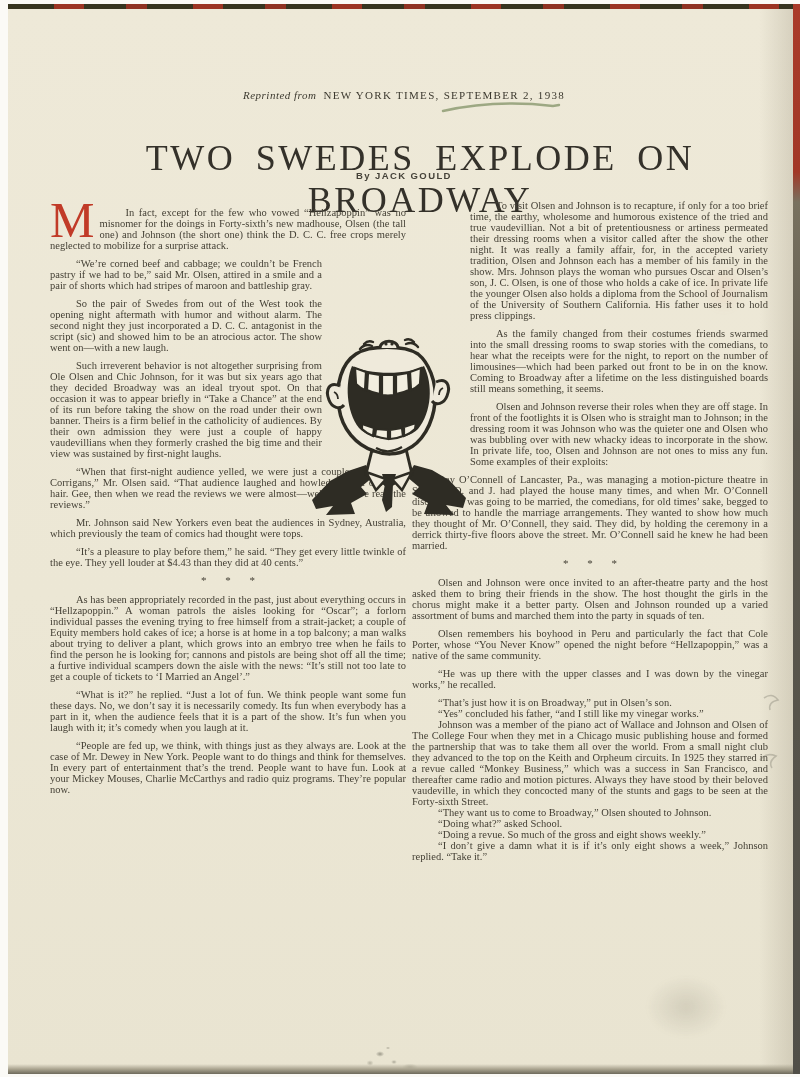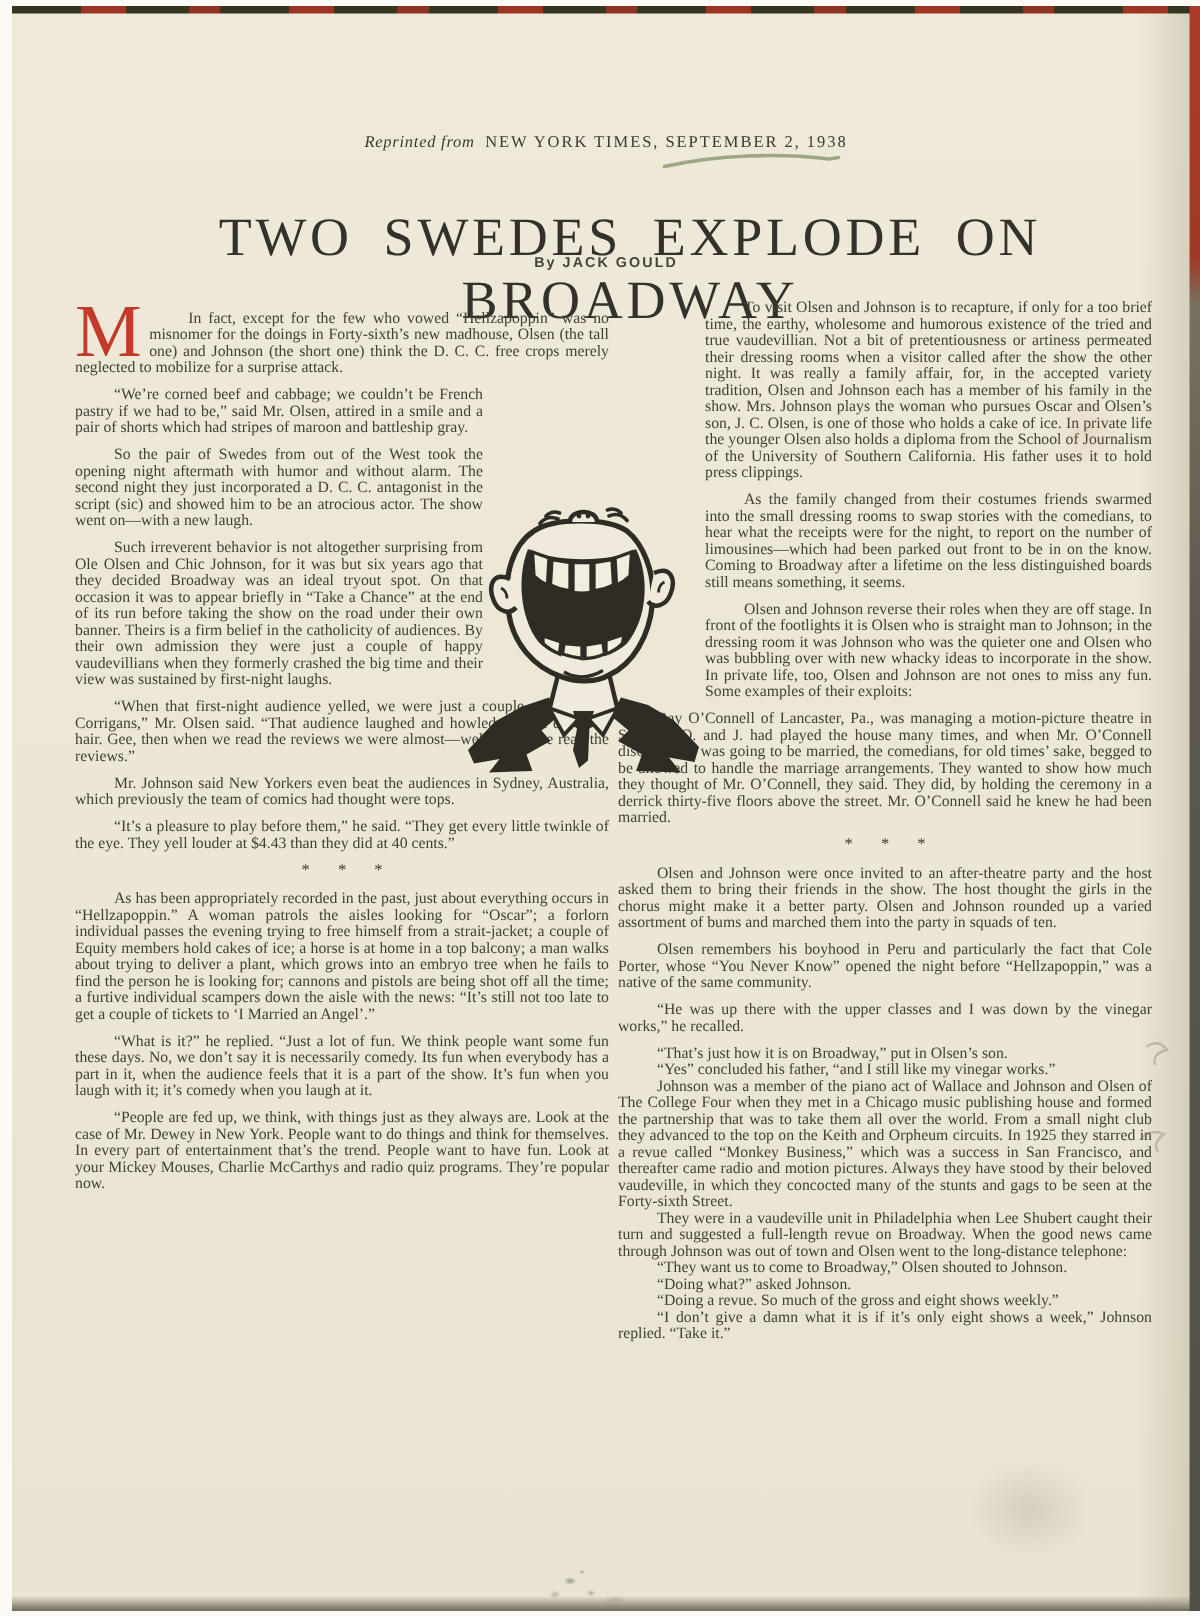--- a/index.html
+++ b/index.html
@@ -96,23 +96,22 @@
       <p class="p"><span>As the family changed from their costumes friends swarmed into the small dressing rooms to swap stories with the comedians, to hear what the receipts were for the night, to report on the number of limousines—which had been parked out front to be in on the know. Coming to Broadway after a lifetime on the less distinguished boards still means something, it seems.</span></p>
       <p class="p"><span>Olsen and Johnson reverse their roles when they are off stage.  In front of the footlights it is Olsen who is straight man to Johnson; in the dressing room it was Johnson who was the quieter one and Olsen who was bubbling over with new whacky ideas to incorporate in the show.  In private life, too, Olsen and Johnson are not ones to miss any fun.  Some examples of their exploits:</span></p>
       <p class="p"><span>Ray O’Connell of Lancaster, Pa., was managing a motion-picture theatre in St. Paul, O. and J. had played the house many times, and when Mr. O’Connell disclosed he was going to be married, the comedians, for old times’ sake, begged to be allowed to handle the marriage arrangements.  They wanted to show how much they thought of Mr. O’Connell, they said.  They did, by holding the ceremony in a derrick thirty-five floors above the street. Mr. O’Connell said he knew he had been married.</span></p>
       <div class="sep">* * *</div>
       <p class="p"><span>Olsen and Johnson were once invited to an after-theatre party and the host asked them to bring their friends in the show.  The host thought the girls in the chorus might make it a better party. Olsen and Johnson rounded up a varied assortment of bums and marched them into the party in squads of ten.</span></p>
       <p class="p"><span>Olsen remembers his boyhood in Peru and particularly the fact that Cole Porter, whose “You Never Know” opened the night before “Hellzapoppin,” was a native of the same community.</span></p>
       <p class="p"><span>“He was up there with the upper classes and I was down by the vinegar works,” he recalled.</span></p>
       <p class="p tight"><span>“That’s just how it is on Broadway,” put in Olsen’s son.</span></p>
       <p class="p tight"><span>“Yes” concluded his father, “and I still like my vinegar works.”</span></p>
       <p class="p tight"><span>Johnson was a member of the piano act of Wallace and Johnson and Olsen of The College Four when they met in a Chicago music publishing house and formed the partnership that was to take them all over the world.  From a small night club they advanced to the top on the Keith and Orpheum circuits.  In 1925 they starred in a revue called “Monkey Business,” which was a success in San Francisco, and thereafter came radio and motion pictures.  Always they have stood by their beloved vaudeville, in which they concocted many of the stunts and gags to be seen at the Forty-sixth Street.</span></p>
-      <p class="p tight"><span>They were in a vaudeville unit in Philadelphia when Lee Shubert caught their turn and suggested a full-length revue on Broadway.  When the good news came through Johnson was out of town and Olsen went to the long-distance telephone:</span></p>
       <p class="p tight"><span>“They want us to come to Broadway,” Olsen shouted to Johnson.</span></p>
-      <p class="p tight"><span>“Doing what?” asked Johnson.</span></p>
+      <p class="p tight"><span>“Doing what?” asked School.</span></p>
       <p class="p tight"><span>“Doing a revue. So much of the gross and eight shows weekly.”</span></p>
       <p class="p tight"><span>“I don’t give a damn what it is if it’s only eight shows a week,” Johnson replied.  “Take it.”</span></p>
     </div>
 
     <div class="illus">
       <svg width="166" height="192" viewBox="0 0 166 192">
 
         <path d="M6,176 L24,157 L42,147 L60,141 L67,153 L55,163 L61,170 L45,179 L49,190 L20,191 L27,182 L10,185 Z" fill="#2e2c24"></path>
         <path d="M160,174 L143,156 L126,146 L108,141 L101,153 L113,163 L106,170 L122,179 L118,190 L148,191 L140,181 L157,184 Z" fill="#2e2c24"></path>
 

